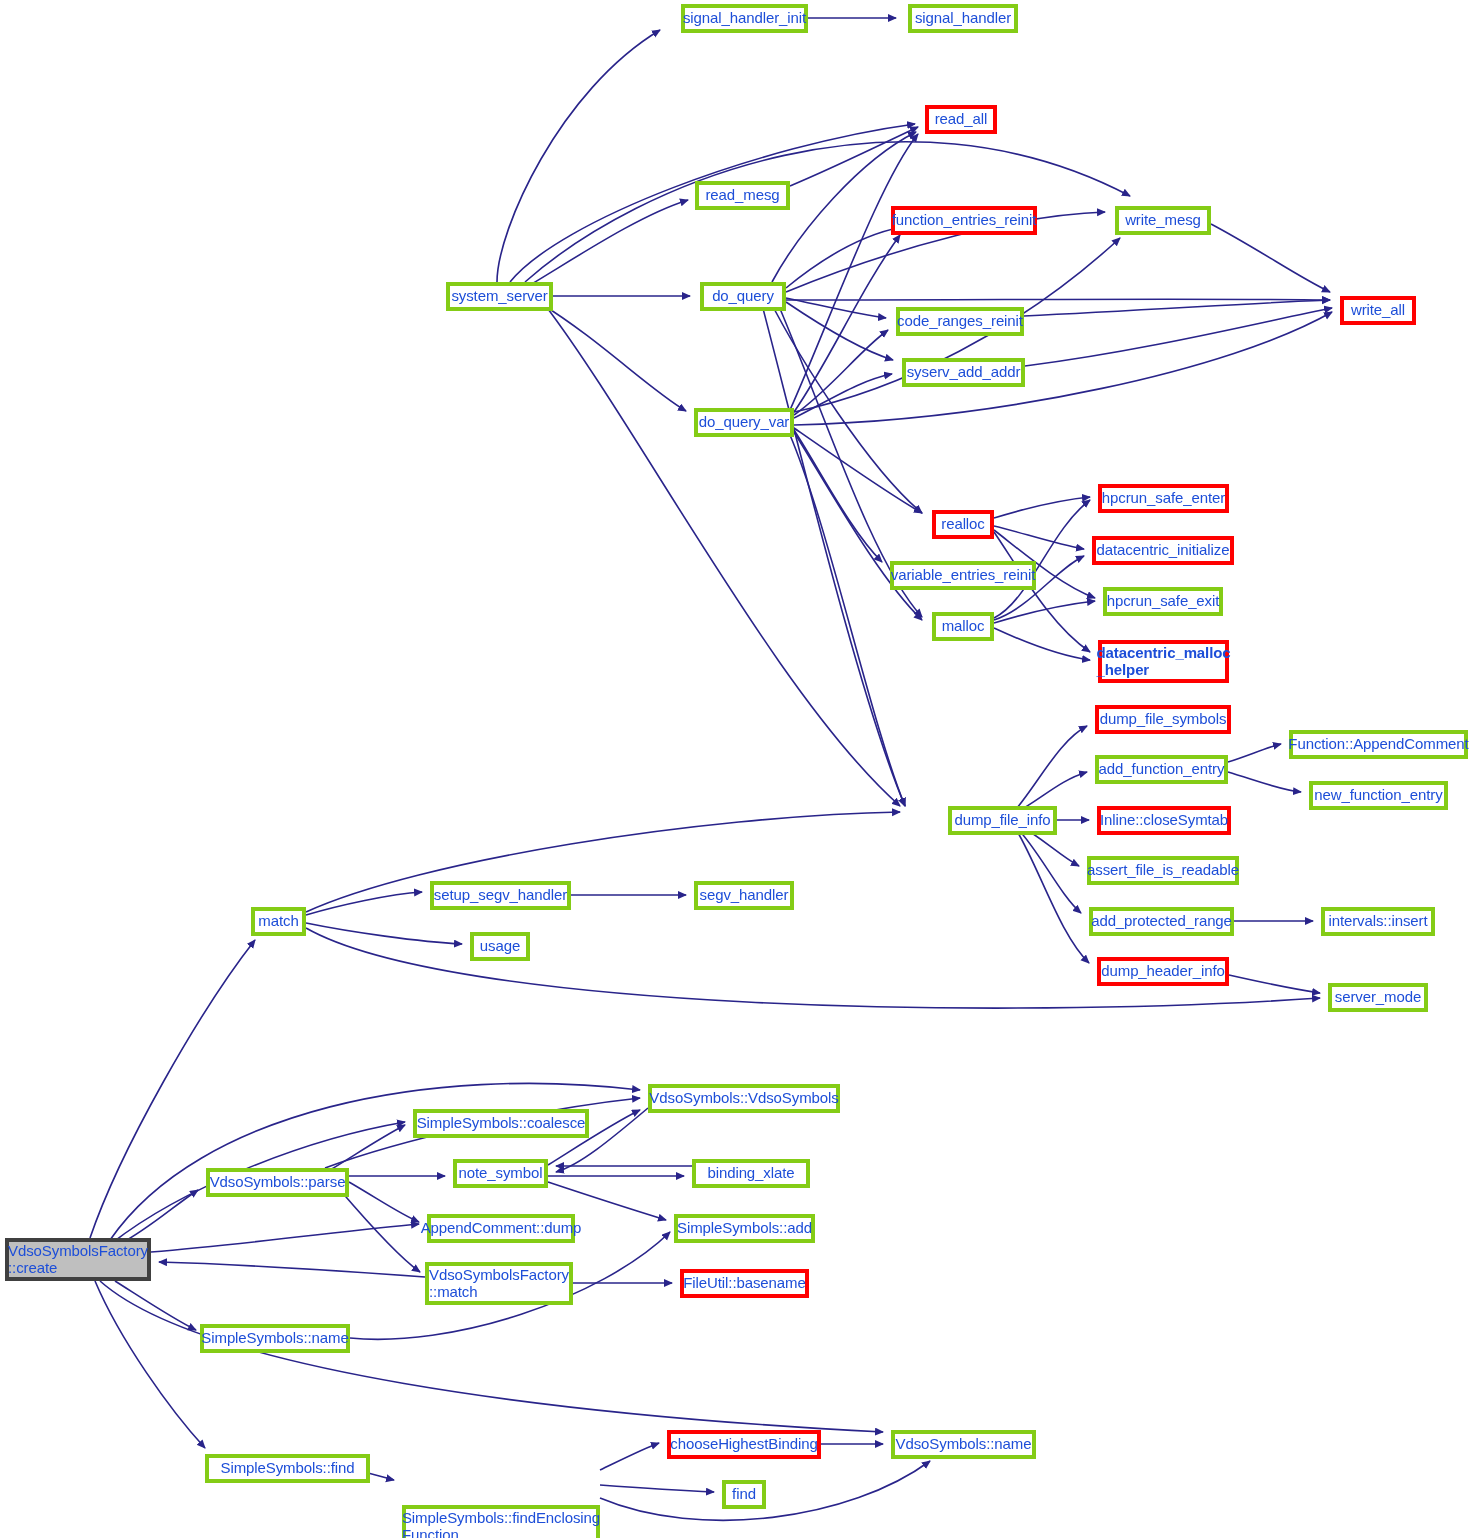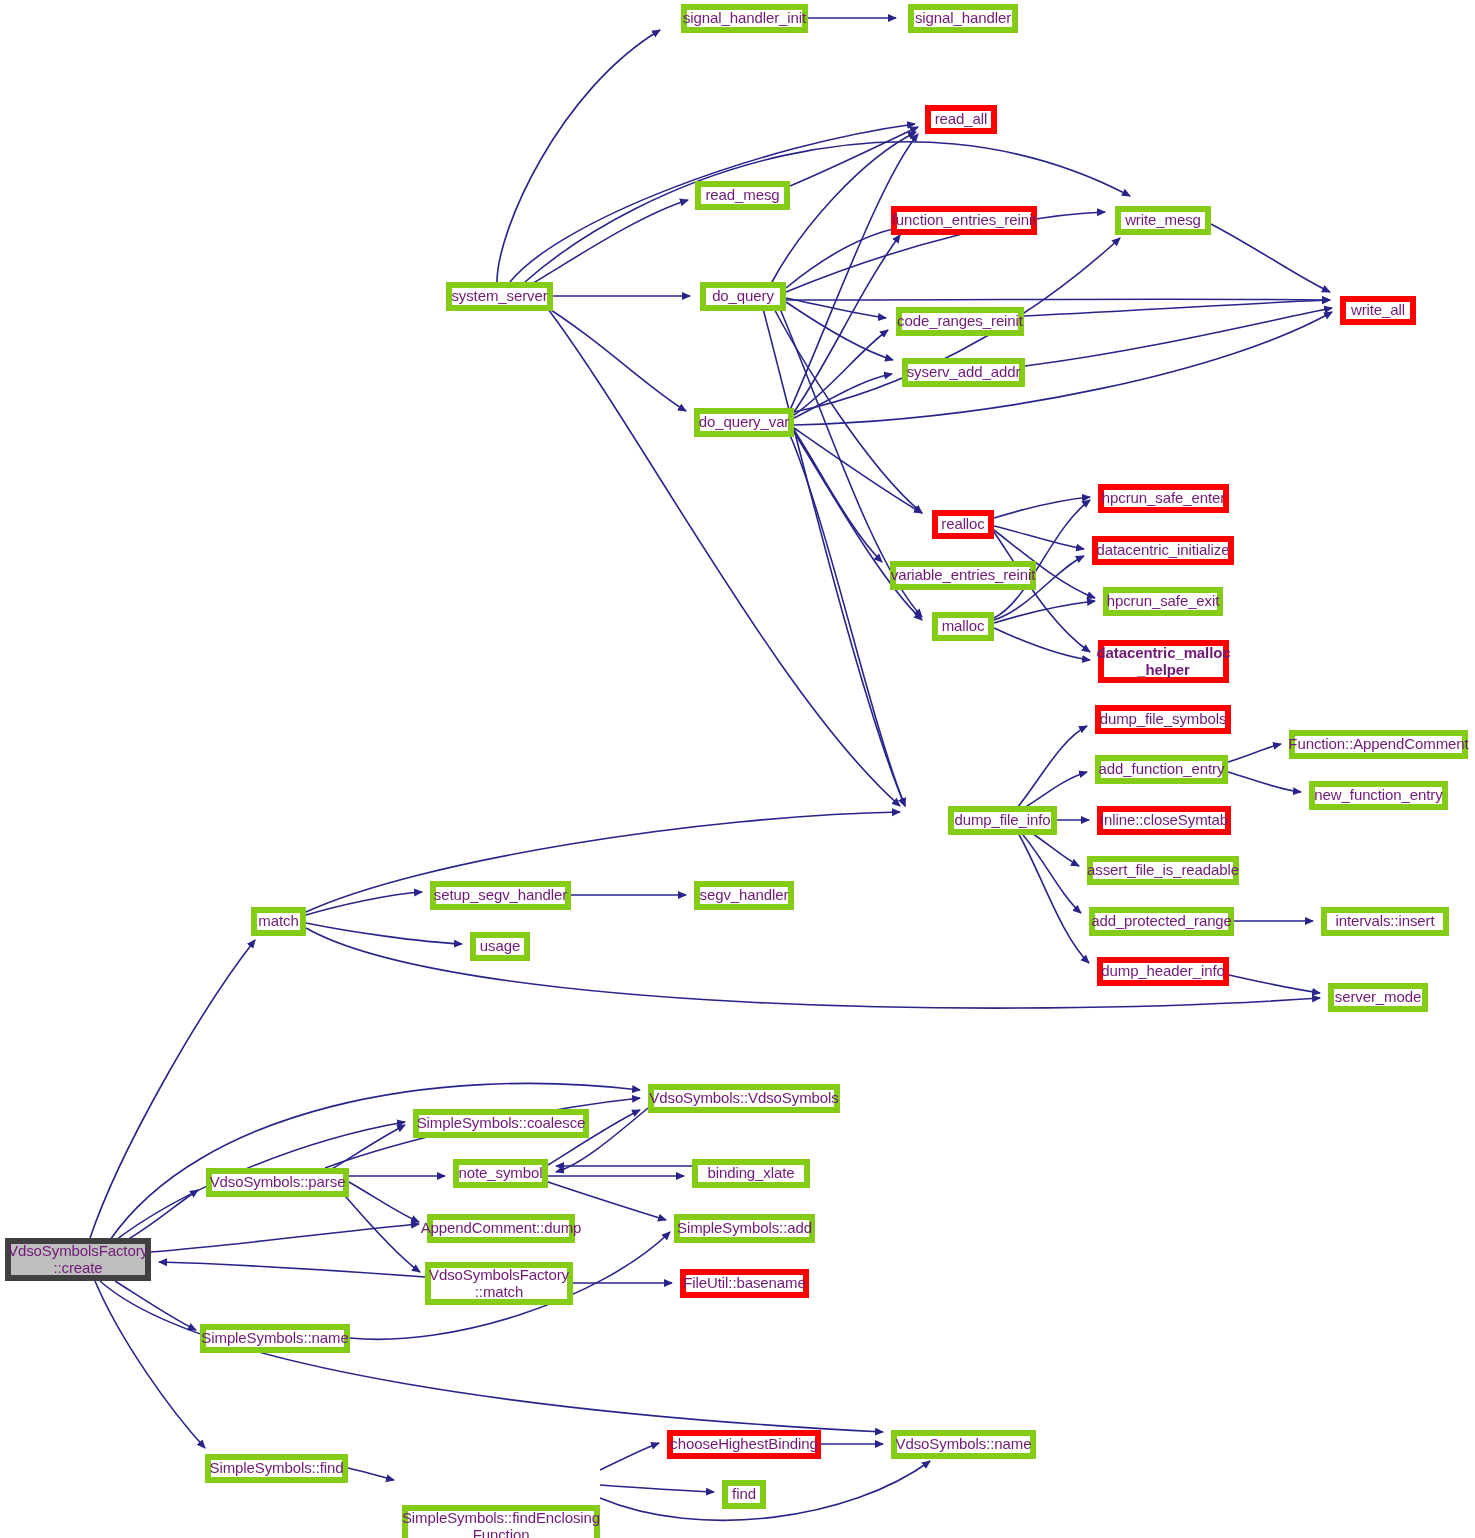--- a/index.html
+++ b/index.html
@@ -1,20 +1,20 @@
 <!DOCTYPE html>
 <html><head>
 <meta charset="utf-8">
 <style>
   html,body{margin:0;padding:0;background:#ffffff;}
   body{font-family:"Liberation Sans","DejaVu Sans",sans-serif;}
   #canvas{position:relative;width:1475px;height:1538px;background:#fff;overflow:hidden;}
   svg#edges{position:absolute;left:0;top:0;width:1475px;height:1538px;}
   .node{position:absolute;box-sizing:border-box;display:flex;align-items:center;justify-content:center;
-        text-align:center;background:#ffffff;border:6px solid #84cc16;color:#701a75;
+        background:#ffffff;border:4px solid #84cc16;color:#1d4ed8;
         font-size:15px;line-height:1.12;white-space:pre-line;letter-spacing:-0.1px;}
   .node.red{border-color:#ff0000;}
   .node.cur{background:#bfbfbf;border-color:#404040;}
 </style>
 </head>
 <body>
 
 <div id="canvas">
   <svg id="edges" viewBox="0 0 1475 1538">
     <defs>
@@ -130,37 +130,37 @@
       <div class="node" style="left: 1289px; top: 730px; width: 179px; height: 29px;">Function::AppendComment</div>
       <div class="node" style="left: 1095px; top: 755px; width: 133px; height: 29px;">add_function_entry</div>
       <div class="node" style="left: 1309px; top: 781px; width: 139px; height: 29px;">new_function_entry</div>
       <div class="node" style="left: 908px; top: 806px; width: 109px; height: 29px; margin-left: 40px;">dump_file_info</div>
       <div class="node red" style="left: 1097px; top: 806px; width: 134px; height: 29px;">Inline::closeSymtab</div>
       <div class="node" style="left: 1087px; top: 856px; width: 152px; height: 29px;">assert_file_is_readable</div>
       <div class="node" style="left: 430px; top: 881px; width: 141px; height: 29px;">setup_segv_handler</div>
       <div class="node" style="left: 694px; top: 881px; width: 100px; height: 29px;">segv_handler</div>
       <div class="node" style="left: 251px; top: 907px; width: 55px; height: 29px;">match</div>
       <div class="node" style="left: 1089px; top: 907px; width: 145px; height: 29px;">add_protected_range</div>
-      <div class="node" style="left: 1321px; top: 907px; width: 128px; height: 29px;">intervals::insert</div>
+      <div class="node" style="left: 1321px; top: 907px; width: 114px; height: 29px;">intervals::insert</div>
       <div class="node" style="left: 470px; top: 932px; width: 60px; height: 29px;">usage</div>
       <div class="node red" style="left: 1097px; top: 957px; width: 132px; height: 29px;">dump_header_info</div>
       <div class="node" style="left: 1328px; top: 983px; width: 100px; height: 29px;">server_mode</div>
       <div class="node" style="left: 648px; top: 1084px; width: 192px; height: 29px;">VdsoSymbols::VdsoSymbols</div>
       <div class="node" style="left: 413px; top: 1109px; width: 176px; height: 29px;">SimpleSymbols::coalesce</div>
       <div class="node" style="left: 206px; top: 1168px; width: 143px; height: 29px;">VdsoSymbols::parse</div>
       <div class="node" style="left: 453px; top: 1159px; width: 95px; height: 29px;">note_symbol</div>
       <div class="node" style="left: 692px; top: 1159px; width: 118px; height: 29px;">binding_xlate</div>
       <div class="node" style="left: 427px; top: 1214px; width: 148px; height: 29px;">AppendComment::dump</div>
       <div class="node" style="left: 674px; top: 1214px; width: 141px; height: 29px;">SimpleSymbols::add</div>
       <div class="node cur" style="left: 5px; top: 1238px; width: 146px; height: 43px;">VdsoSymbolsFactory
 ::create</div>
       <div class="node" style="left: 425px; top: 1262px; width: 148px; height: 43px;">VdsoSymbolsFactory
 ::match</div>
       <div class="node red" style="left: 680px; top: 1269px; width: 129px; height: 29px;">FileUtil::basename</div>
       <div class="node" style="left: 200px; top: 1324px; width: 150px; height: 29px;">SimpleSymbols::name</div>
       <div class="node red" style="left: 667px; top: 1430px; width: 154px; height: 29px;">chooseHighestBinding</div>
       <div class="node" style="left: 891px; top: 1430px; width: 145px; height: 29px;">VdsoSymbols::name</div>
-      <div class="node" style="left: 205px; top: 1454px; width: 143px; height: 29px;">SimpleSymbols::find</div>
+      <div class="node" style="left: 205px; top: 1454px; width: 165px; height: 29px;">SimpleSymbols::find</div>
       <div class="node" style="left: 402px; top: 1461px; width: 198px; height: 43px; margin-top: 44px;">SimpleSymbols::findEnclosing
 Function</div>
       <div class="node" style="left: 722px; top: 1480px; width: 44px; height: 29px;">find</div>
     </div>
 </div>
 
 </body></html>

